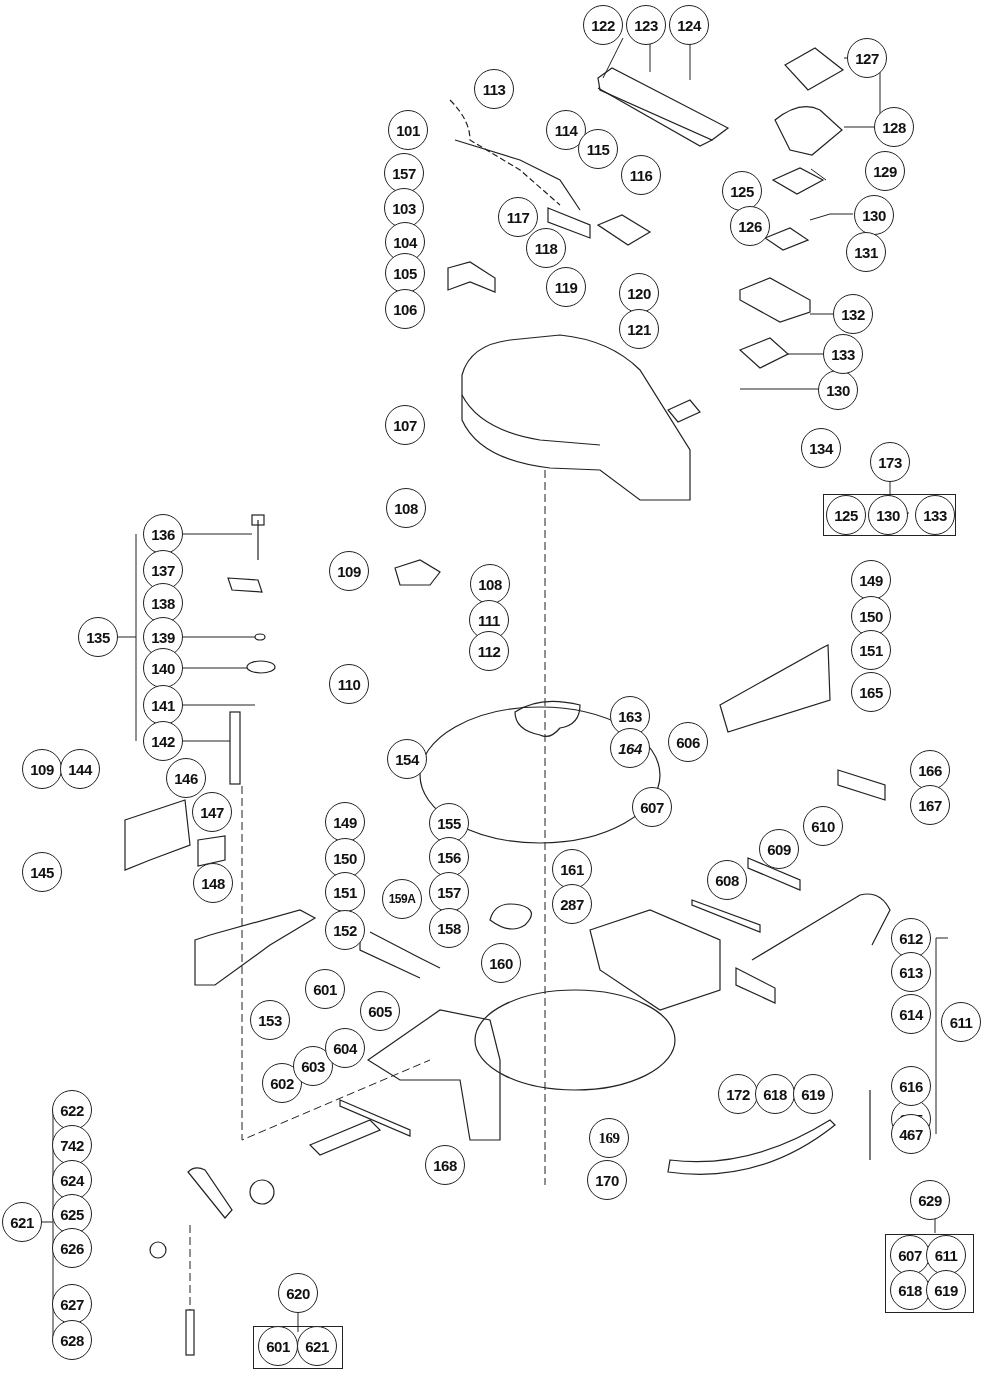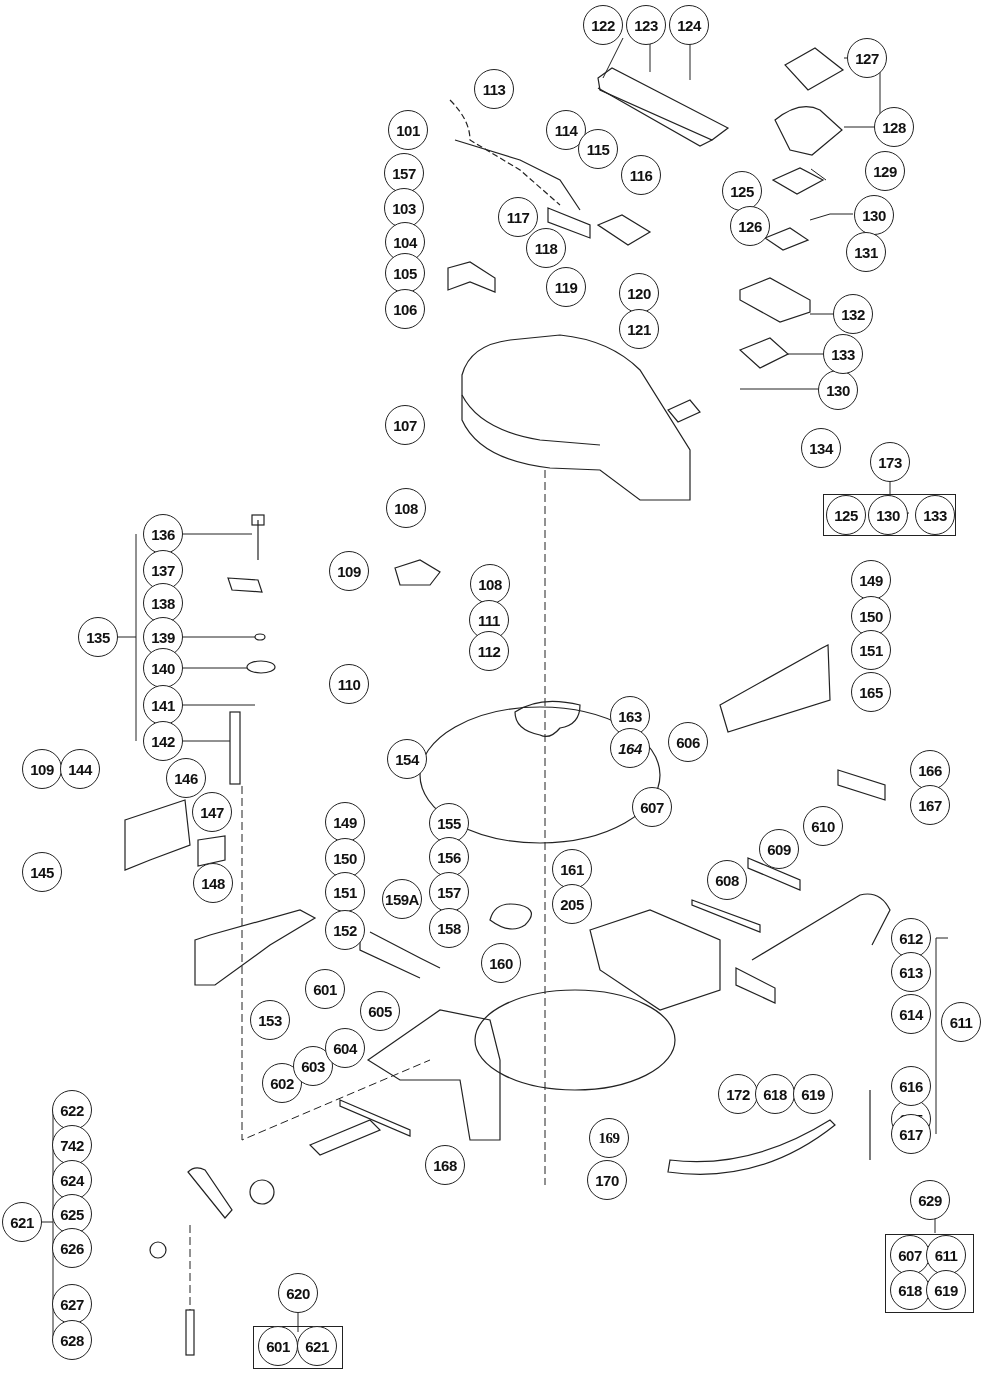--- a/index.html
+++ b/index.html
@@ -1,19 +1,19 @@
 <!DOCTYPE html>
 <html><head>
 <meta charset="utf-8">
 <style>
   html,body{margin:0;padding:0;background:#fff;}
   #stage{position:relative;width:990px;height:1386px;background:#fff;overflow:hidden;font-family:"Liberation Sans",sans-serif;}
   svg#drawing{position:absolute;left:0;top:0;}
   .callout{position:absolute;width:40px;height:40px;margin-left:-20px;margin-top:-20px;border:1.3px solid #222;border-radius:50%;background:#fff;box-sizing:border-box;display:flex;align-items:center;justify-content:center;font-size:15px;font-weight:bold;color:#111;letter-spacing:-0.5px;}
-  .callout.small{font-size:15px;}
+  .callout.small{font-size:12px;}
   .kitbox{position:absolute;border:1.5px solid #222;box-sizing:border-box;background:transparent;}
   .tilde{position:absolute;font-size:20px;color:#111;}
 </style>
 </head>
 <body>
 
 <div id="stage">
   <svg id="drawing" width="990" height="1386" viewBox="0 0 990 1386">
     <g fill="none" stroke="#222" stroke-width="1.2">
 
@@ -182,21 +182,21 @@
       <div class="callout" style="left: 871px; top: 616px;">150</div>
       <div class="callout" style="left: 871px; top: 650px;">151</div>
       <div class="callout" style="left: 407px; top: 759px; text-align: right;">154</div>
       <div class="callout" style="left: 449px; top: 823px;">155</div>
       <div class="callout" style="left: 449px; top: 857px;">156</div>
       <div class="callout" style="left: 449px; top: 892px;">157</div>
       <div class="callout" style="left: 449px; top: 928px;">158</div>
       <div class="callout small" style="left: 402px; top: 899px;">159A</div>
       <div class="callout" style="left: 501px; top: 963px;">160</div>
       <div class="callout" style="left: 572px; top: 869px;">161</div>
-      <div class="callout" style="left: 572px; top: 904px;">205</div>
+      <div class="callout" style="left: 572px; top: 904px;">287</div>
       <div class="callout" style="left: 630px; top: 716px;">163</div>
       <div class="callout" style="left: 630px; top: 748px; font-style: italic;">164</div>
       <div class="callout" style="left: 871px; top: 692px;">165</div>
       <div class="callout" style="left: 930px; top: 770px;">166</div>
       <div class="callout" style="left: 930px; top: 805px;">167</div>
       <div class="callout" style="left: 445px; top: 1165px;">168</div>
       <div class="callout" style="left: 609px; top: 1138px; font-family: Liberation Serif, serif;">169</div>
       <div class="callout" style="left: 607px; top: 1180px;">170</div>
       <div class="callout" style="left: 738px; top: 1094px;">172</div>
       <div class="callout" style="left: 890px; top: 462px;">173</div>
@@ -209,21 +209,21 @@
       <div class="callout" style="left: 652px; top: 807px;">607</div>
       <div class="callout" style="left: 727px; top: 880px;">608</div>
       <div class="callout" style="left: 779px; top: 849px;">609</div>
       <div class="callout" style="left: 823px; top: 826px;">610</div>
       <div class="callout" style="left: 961px; top: 1022px;">611</div>
       <div class="callout" style="left: 911px; top: 938px;">612</div>
       <div class="callout" style="left: 911px; top: 972px;">613</div>
       <div class="callout" style="left: 911px; top: 1014px;">614</div>
       <div class="callout" style="left: 911px; top: 1053px; margin-top: 46px;">615</div>
       <div class="callout" style="left: 911px; top: 1086px;">616</div>
-      <div class="callout" style="left: 911px; top: 1134px;">617</div>
+      <div class="callout" style="left: 911px; top: 1134px;">467</div>
       <div class="callout" style="left: 775px; top: 1094px;">618</div>
       <div class="callout" style="left: 813px; top: 1094px;">619</div>
       <div class="callout" style="left: 298px; top: 1293px;">620</div>
       <div class="callout" style="left: 22px; top: 1222px;">621</div>
       <div class="callout" style="left: 72px; top: 1110px;">622</div>
       <div class="callout" style="left: 72px; top: 1145px;">742</div>
       <div class="callout" style="left: 72px; top: 1180px;">624</div>
       <div class="callout" style="left: 72px; top: 1214px;">625</div>
       <div class="callout" style="left: 72px; top: 1248px;">626</div>
       <div class="callout" style="left: 72px; top: 1304px;">627</div>

